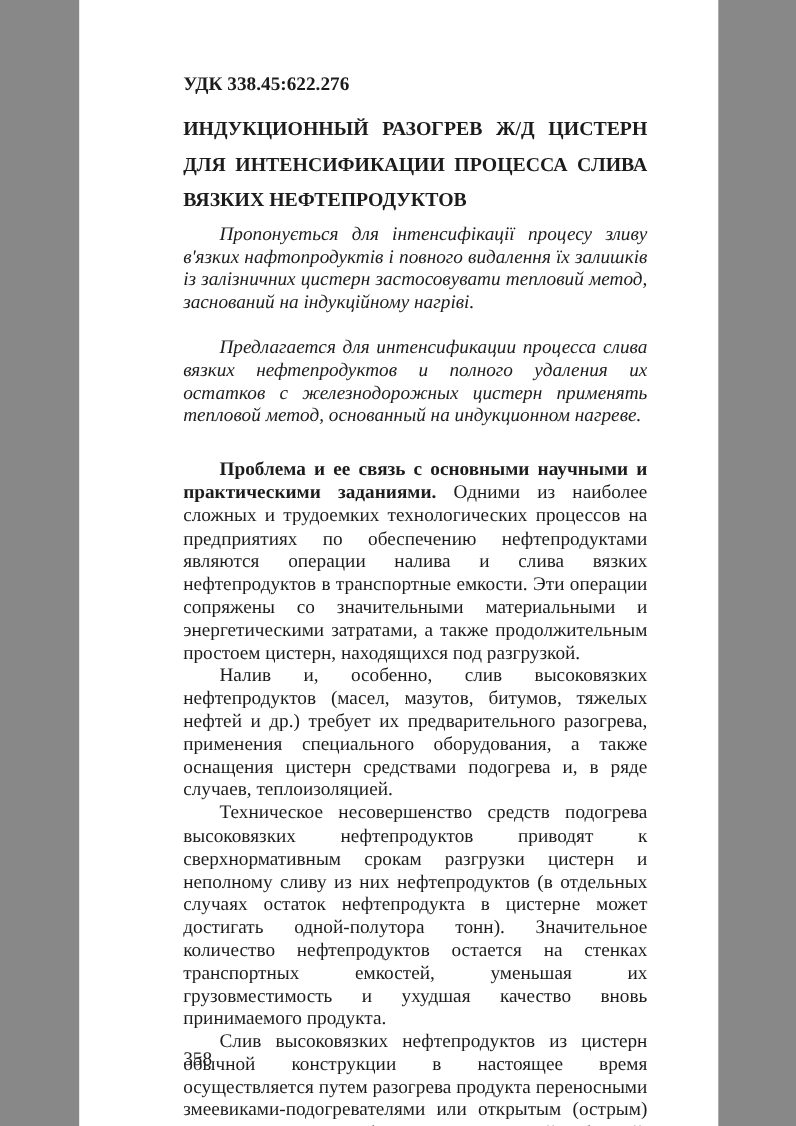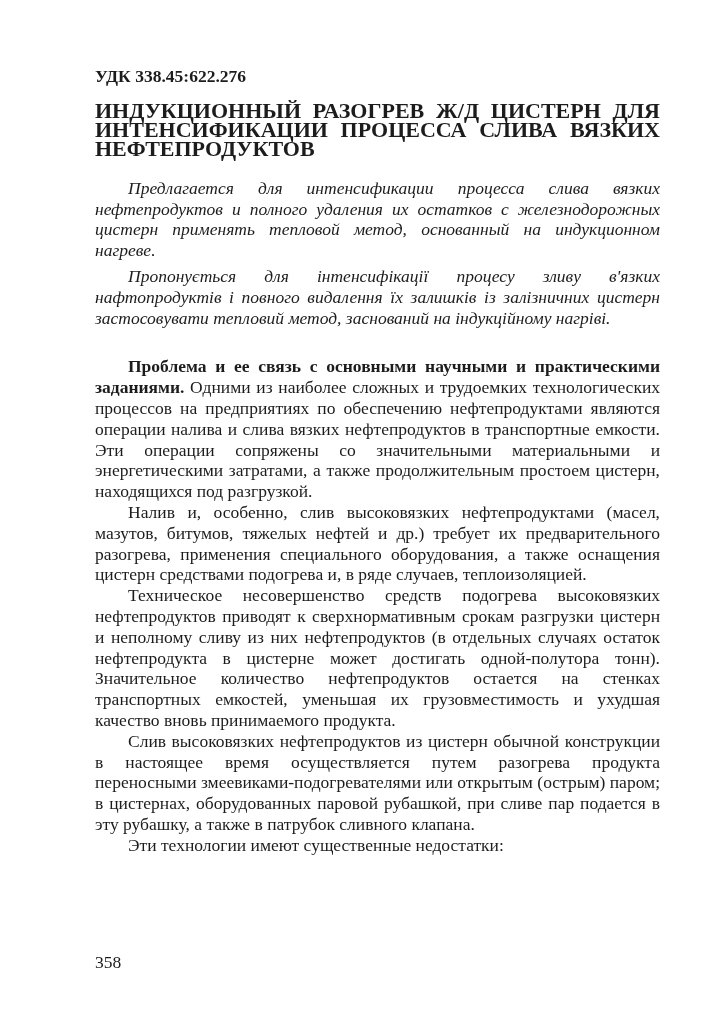--- a/index.html
+++ b/index.html
@@ -2,21 +2,21 @@
 <html lang="ru"><head>
 <meta charset="utf-8">
 <style>
   html, body {
     margin: 0;
     padding: 0;
     background: #888;
   }
   .page {
     position: relative;
-    width: 724px;
+    width: 581px;
     height: 1024px;
     margin: 0 auto;
     background: #ffffff;
     box-sizing: border-box;
     padding: 66px 64px 0 95px;
     font-family: "Liberation Serif", "DejaVu Serif", serif;
     color: #1c1c1c;
     font-size: 17.5px;
     line-height: 20.8px;
     overflow: hidden;
@@ -25,22 +25,22 @@
     font-weight: bold;
     margin: 0;
   }
   .byline {
     margin: 0;
     text-align: justify;
   }
   .title {
     margin: 14px 0 0 0;
     font-weight: bold;
-    font-size: 22px;
-    line-height: 19px;
+    font-size: 18px;
+    line-height: 32px;
     text-align: justify;
   }
   .abstract {
     margin: 5px 0 0 0;
     font-style: italic;
     text-align: justify;
     text-indent: 33px;
   }
   .abstract.first {
     margin-top: 20px;
@@ -66,28 +66,28 @@
 </head>
 <body>
 
 <div class="page">
 
   <p class="udk">УДК 338.45:622.276</p>
 
 
   <h1 class="title">ИНДУКЦИОННЫЙ РАЗОГРЕВ Ж/Д ЦИСТЕРН ДЛЯ ИНТЕНСИФИКАЦИИ ПРОЦЕССА СЛИВА ВЯЗКИХ НЕФТЕПРОДУКТОВ</h1>
 
+  <p class="abstract" lang="uk">Пропонується для інтенсифікації процесу зливу в'язких нафтопродуктів і повного видалення їх залишків із залізничних цистерн застосовувати тепловий метод, заснований на індукційному нагріві.</p>
+
   <p class="abstract first" lang="ru">Предлагается для интенсификации процесса слива вязких нефтепродуктов и полного удаления их остатков с железнодорожных цистерн применять тепловой метод, основанный на индукционном нагреве.</p>
-
-  <p class="abstract" lang="uk">Пропонується для інтенсифікації процесу зливу в'язких нафтопродуктів і повного видалення їх залишків із залізничних цистерн застосовувати тепловий метод, заснований на індукційному нагріві.</p>
 
 
   <p class="body-p first" lang="ru"><span class="lead-bold">Проблема и ее связь с основными научными и практическими заданиями.</span> <span>Одними из наиболее сложных и трудоемких технологических процессов на предприятиях по обеспечению нефтепродуктами являются операции налива и слива вязких нефтепродуктов в транспортные емкости. Эти операции сопряжены со значительными материальными и энергетическими затратами, а также продолжительным простоем цистерн, находящихся под разгрузкой.</span></p>
 
-  <p class="body-p" lang="ru">Налив и, особенно, слив высоковязких нефтепродуктами (масел, мазутов, битумов, тяжелых нефтей и др.) требует их предварительного разогрева, применения специального оборудования, а также оснащения цистерн средствами подогрева и, в ряде случаев, теплоизоляцией.</p>
+  <p class="body-p" lang="ru">Налив и, особенно, слив высоковязких нефтепродуктов (масел, мазутов, битумов, тяжелых нефтей и др.) требует их предварительного разогрева, применения специального оборудования, а также оснащения цистерн средствами подогрева и, в ряде случаев, теплоизоляцией.</p>
 
   <p class="body-p" lang="ru">Техническое несовершенство средств подогрева высоковязких нефтепродуктов приводят к сверхнормативным срокам разгрузки цистерн и неполному сливу из них нефтепродуктов (в отдельных случаях остаток нефтепродукта в цистерне может достигать одной-полутора тонн). Значительное количество нефтепродуктов остается на стенках транспортных емкостей, уменьшая их грузовместимость и ухудшая качество вновь принимаемого продукта.</p>
 
   <p class="body-p" lang="ru">Слив высоковязких нефтепродуктов из цистерн обычной конструкции в настоящее время осуществляется путем разогрева продукта переносными змеевиками-подогревателями или открытым (острым) паром; в цистернах, оборудованных паровой рубашкой, при сливе пар подается в эту рубашку, а также в патрубок сливного клапана.</p>
 
   <p class="body-p" lang="ru">Эти технологии имеют существенные недостатки:</p>
 
   <div class="page-number">358</div>
 
 </div>

